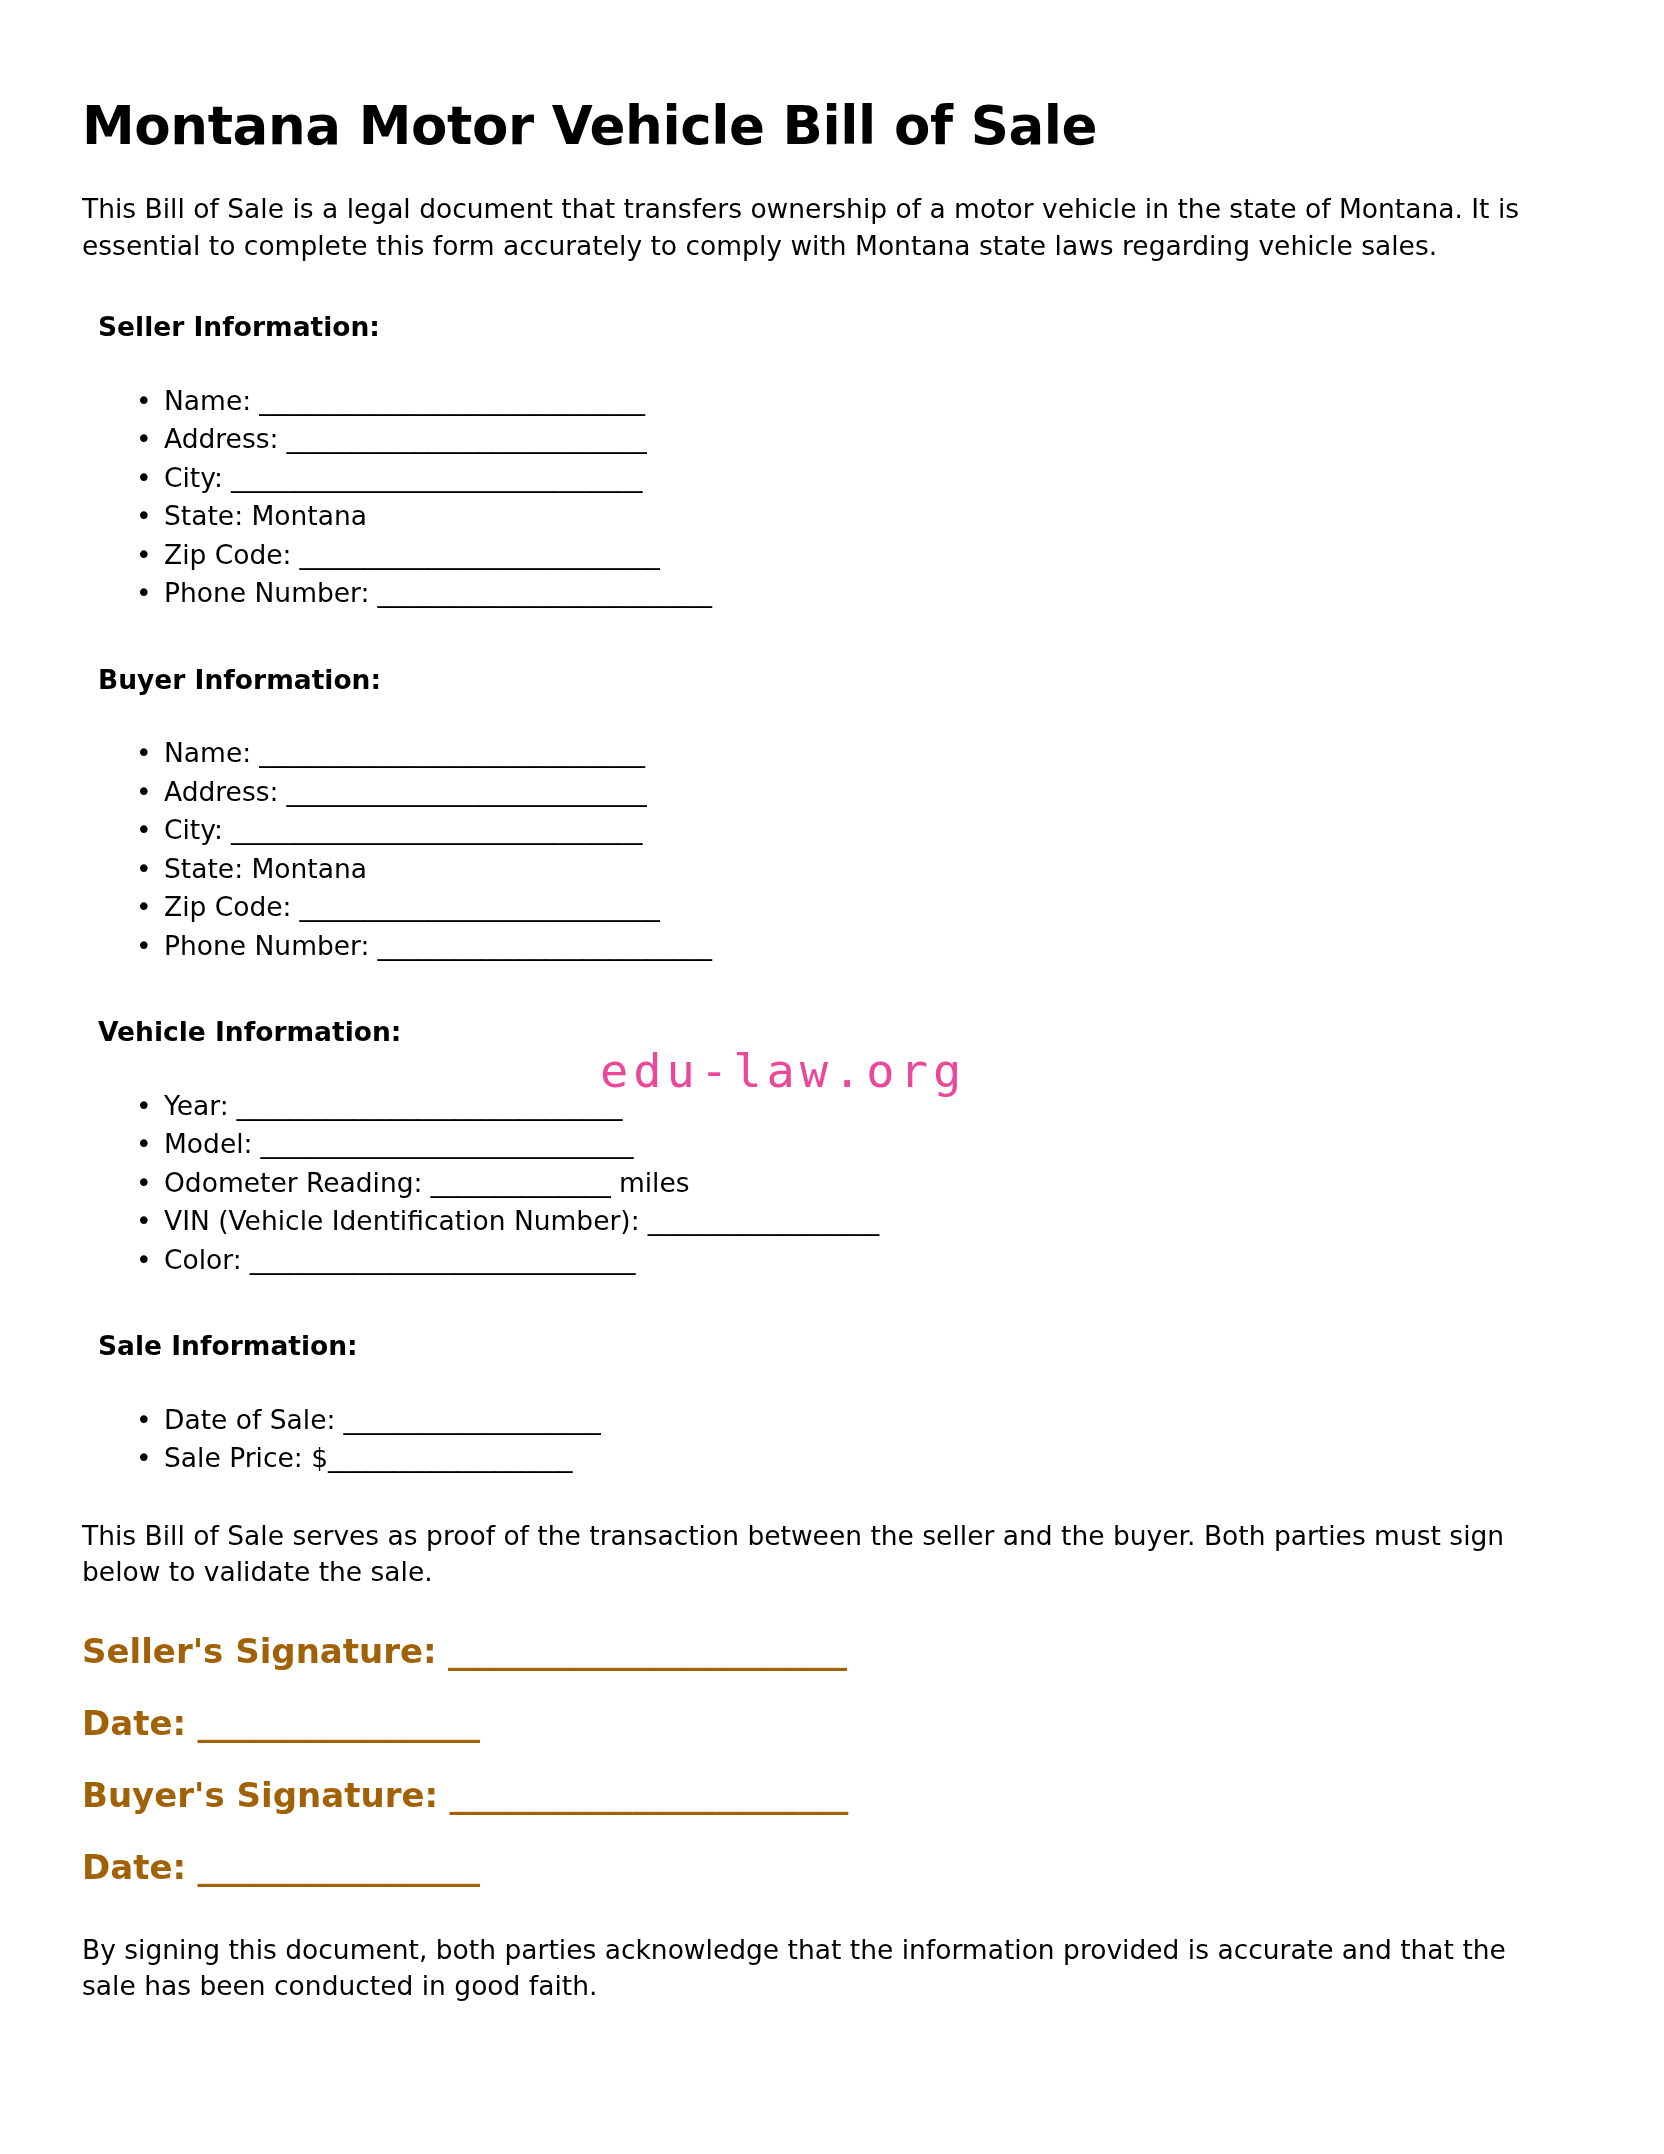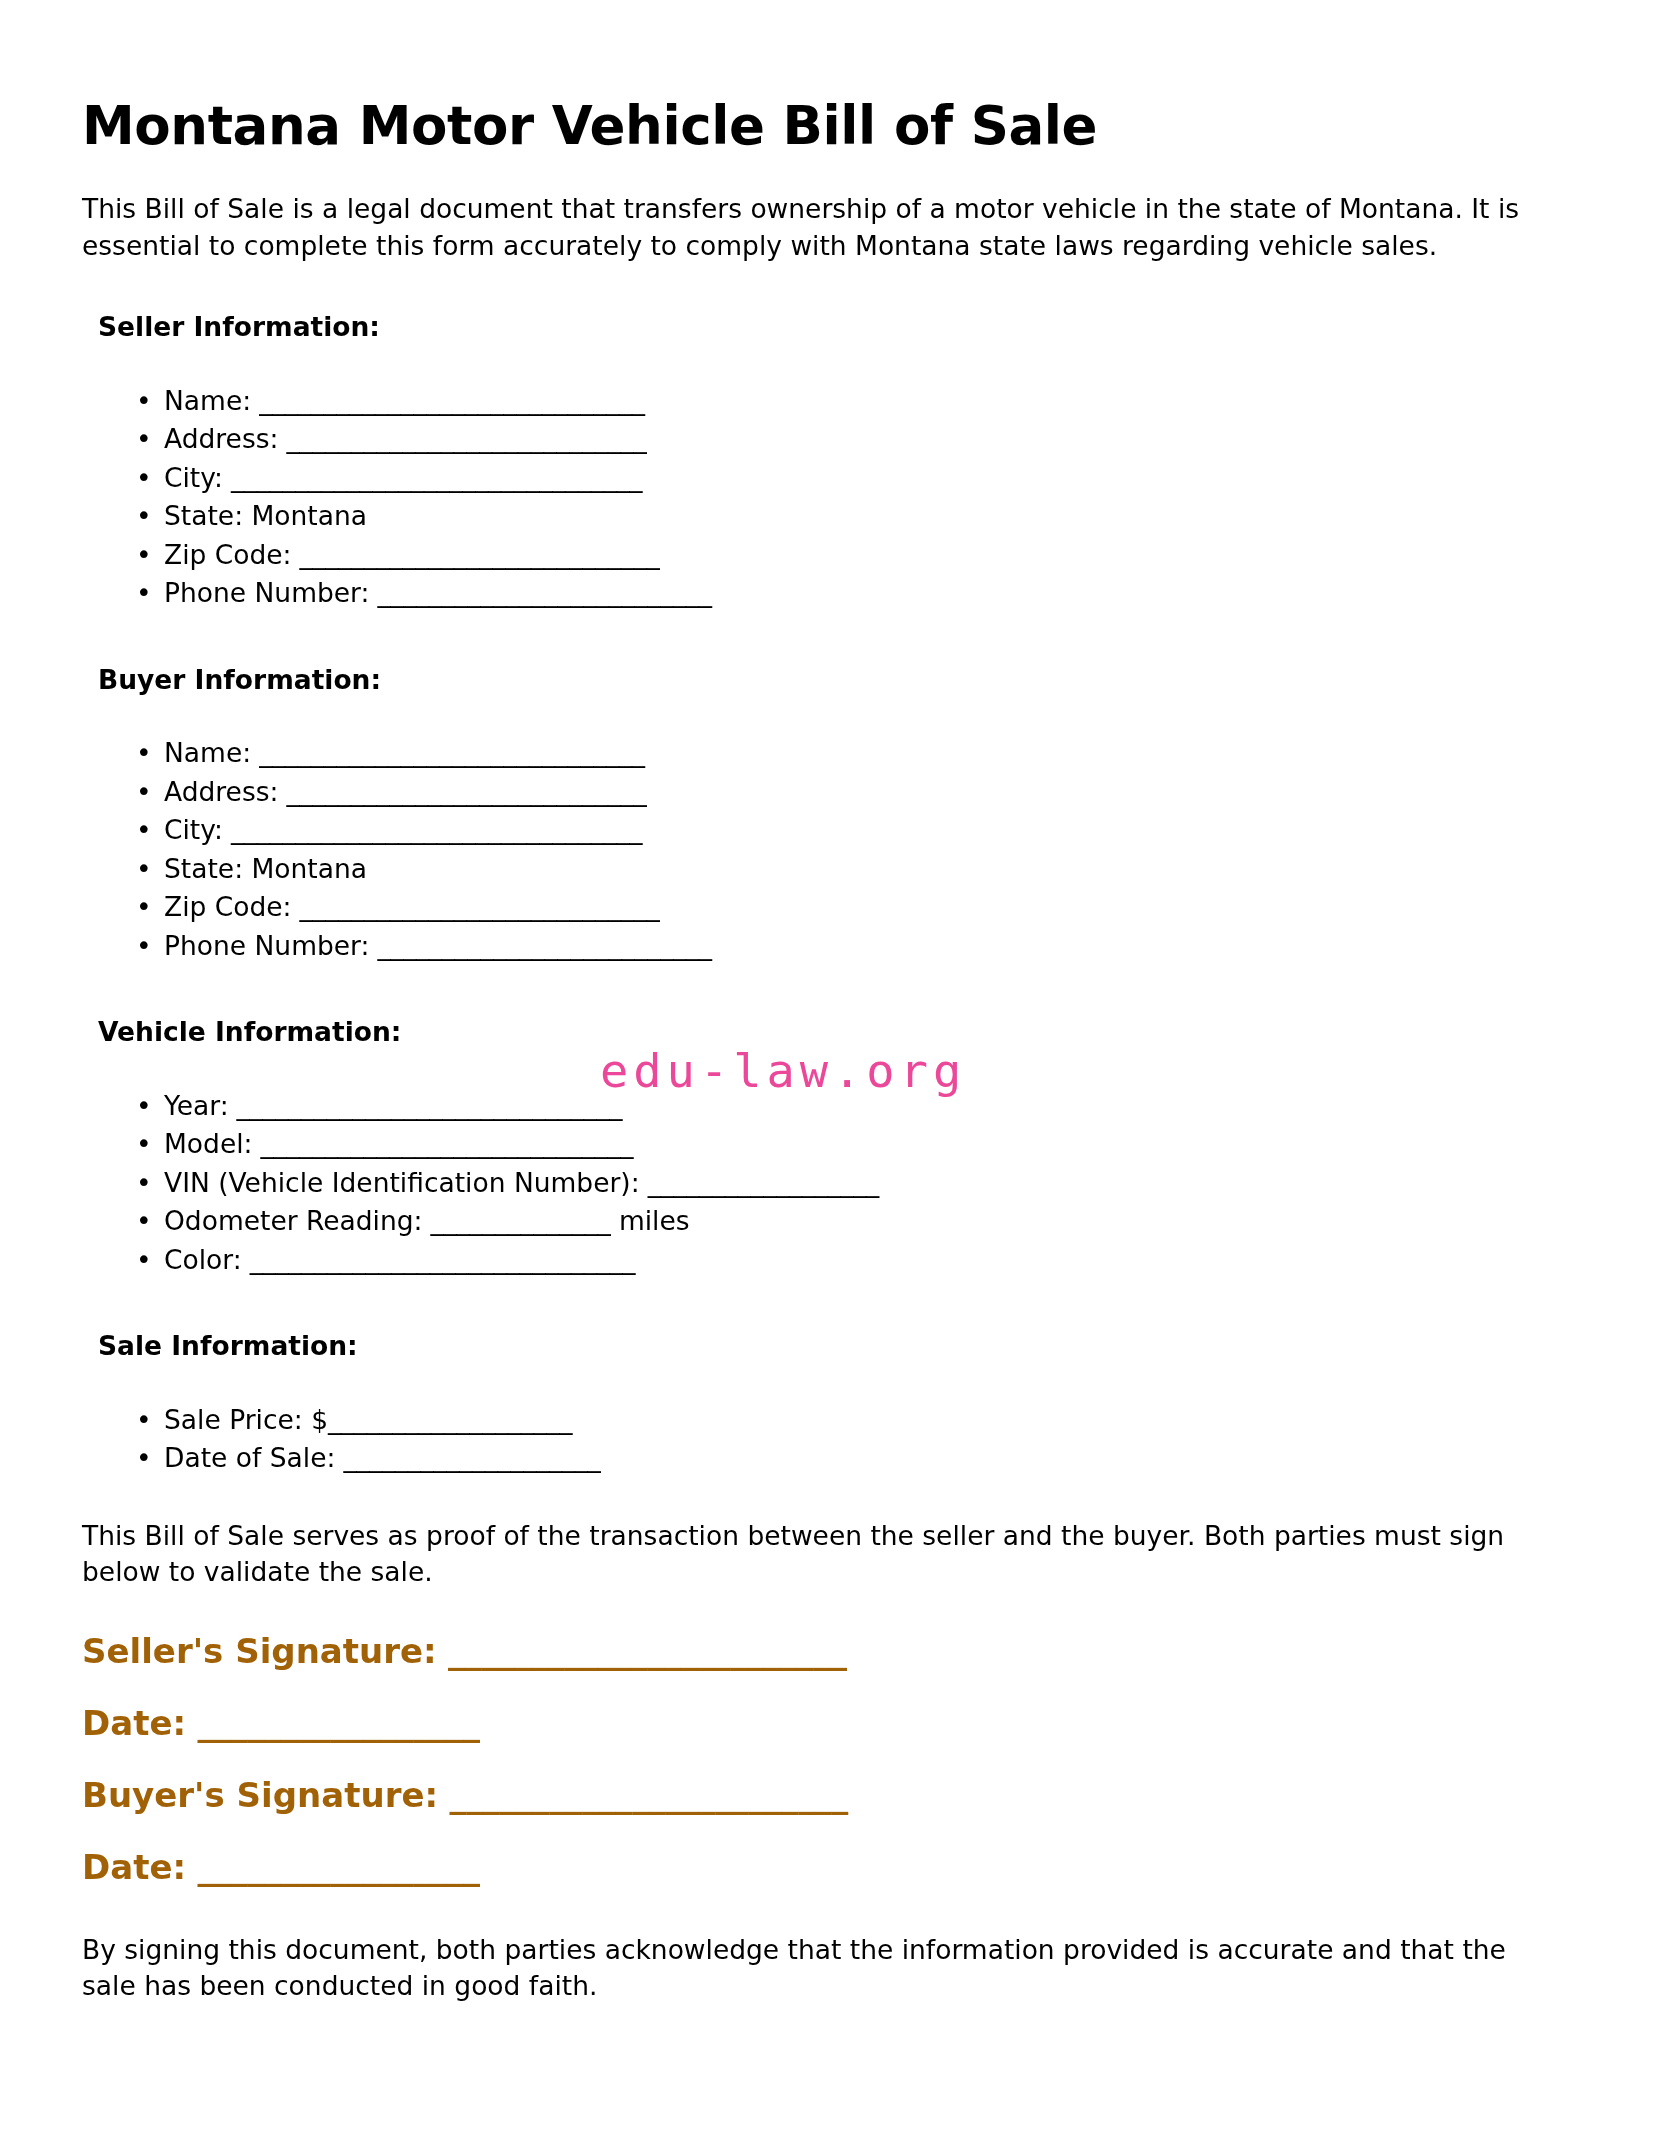--- a/index.html
+++ b/index.html
@@ -147,34 +147,34 @@
 
     <div class="sp-list-head"></div>
 
     <h2 class="section-heading">Vehicle Information:</h2>
 
     <div class="sp-head-list"></div>
 
     <ul class="field-list">
       <li><span>Year:</span><span class="blank"> ______________________________</span></li>
       <li><span>Model:</span><span class="blank"> _____________________________</span></li>
+      <li><span>Odometer Reading:</span><span class="blank"> ______________</span><span> miles</span></li>
       <li><span>VIN (Vehicle Identification Number):</span><span class="blank"> __________________</span></li>
-      <li><span>Odometer Reading:</span><span class="blank"> ______________</span><span> miles</span></li>
       <li><span>Color:</span><span class="blank"> ______________________________</span></li>
     </ul>
 
     <div class="sp-list-head"></div>
 
     <h2 class="section-heading">Sale Information:</h2>
 
     <div class="sp-head-list"></div>
 
     <ul class="field-list">
+      <li><span>Date of Sale:</span><span class="blank"> ____________________</span></li>
       <li><span>Sale Price: $</span><span class="blank">___________________</span></li>
-      <li><span>Date of Sale:</span><span class="blank"> ____________________</span></li>
     </ul>
 
     <div class="sp-list-para"></div>
 
     <p class="para">This Bill of Sale serves as proof of the transaction between the seller and the buyer. Both parties must sign below to validate the sale.</p>
 
     <div class="sp-para-sig"></div>
 
     <p class="sig-line"><span>Seller's Signature:</span><span class="blank"> ________________________</span></p>
 

